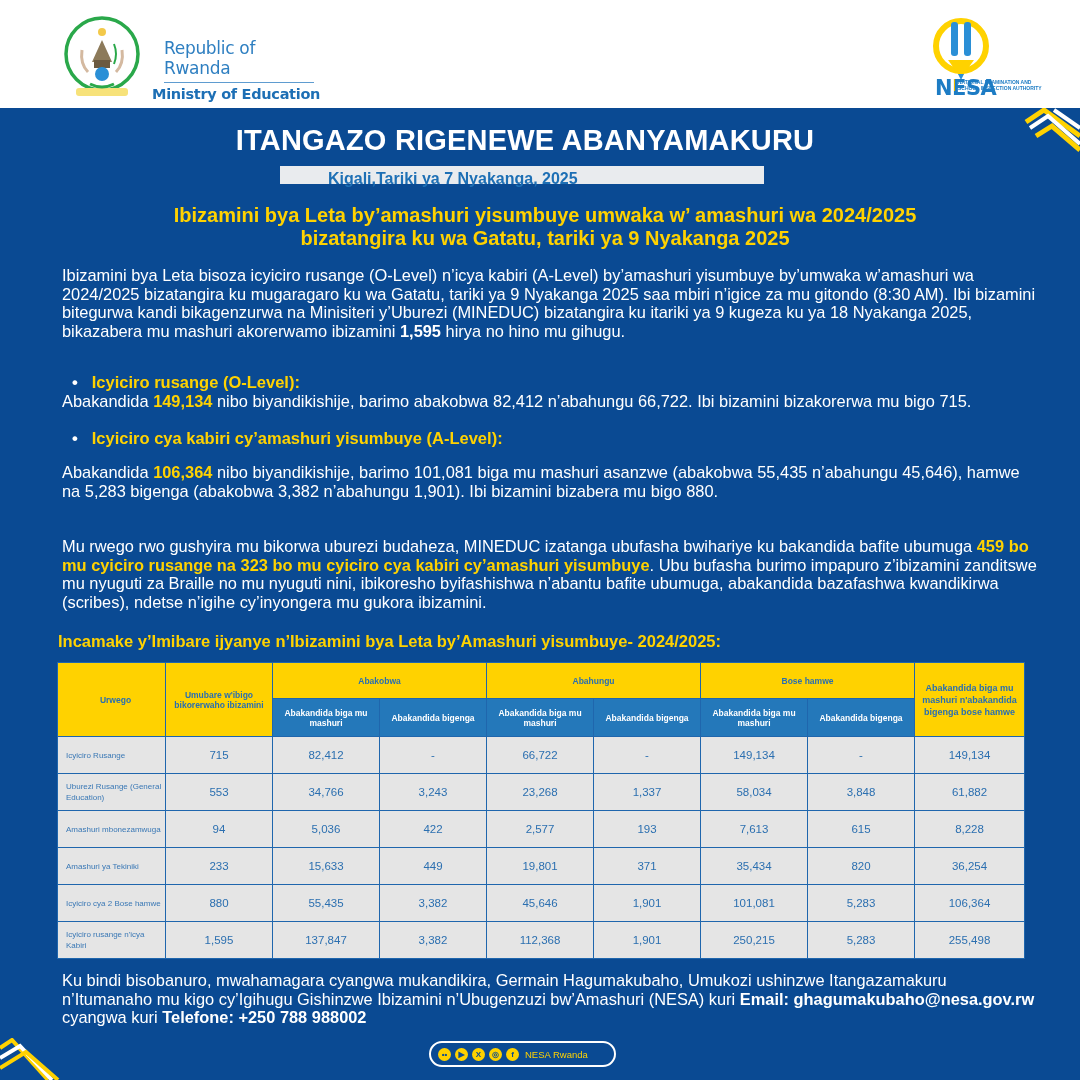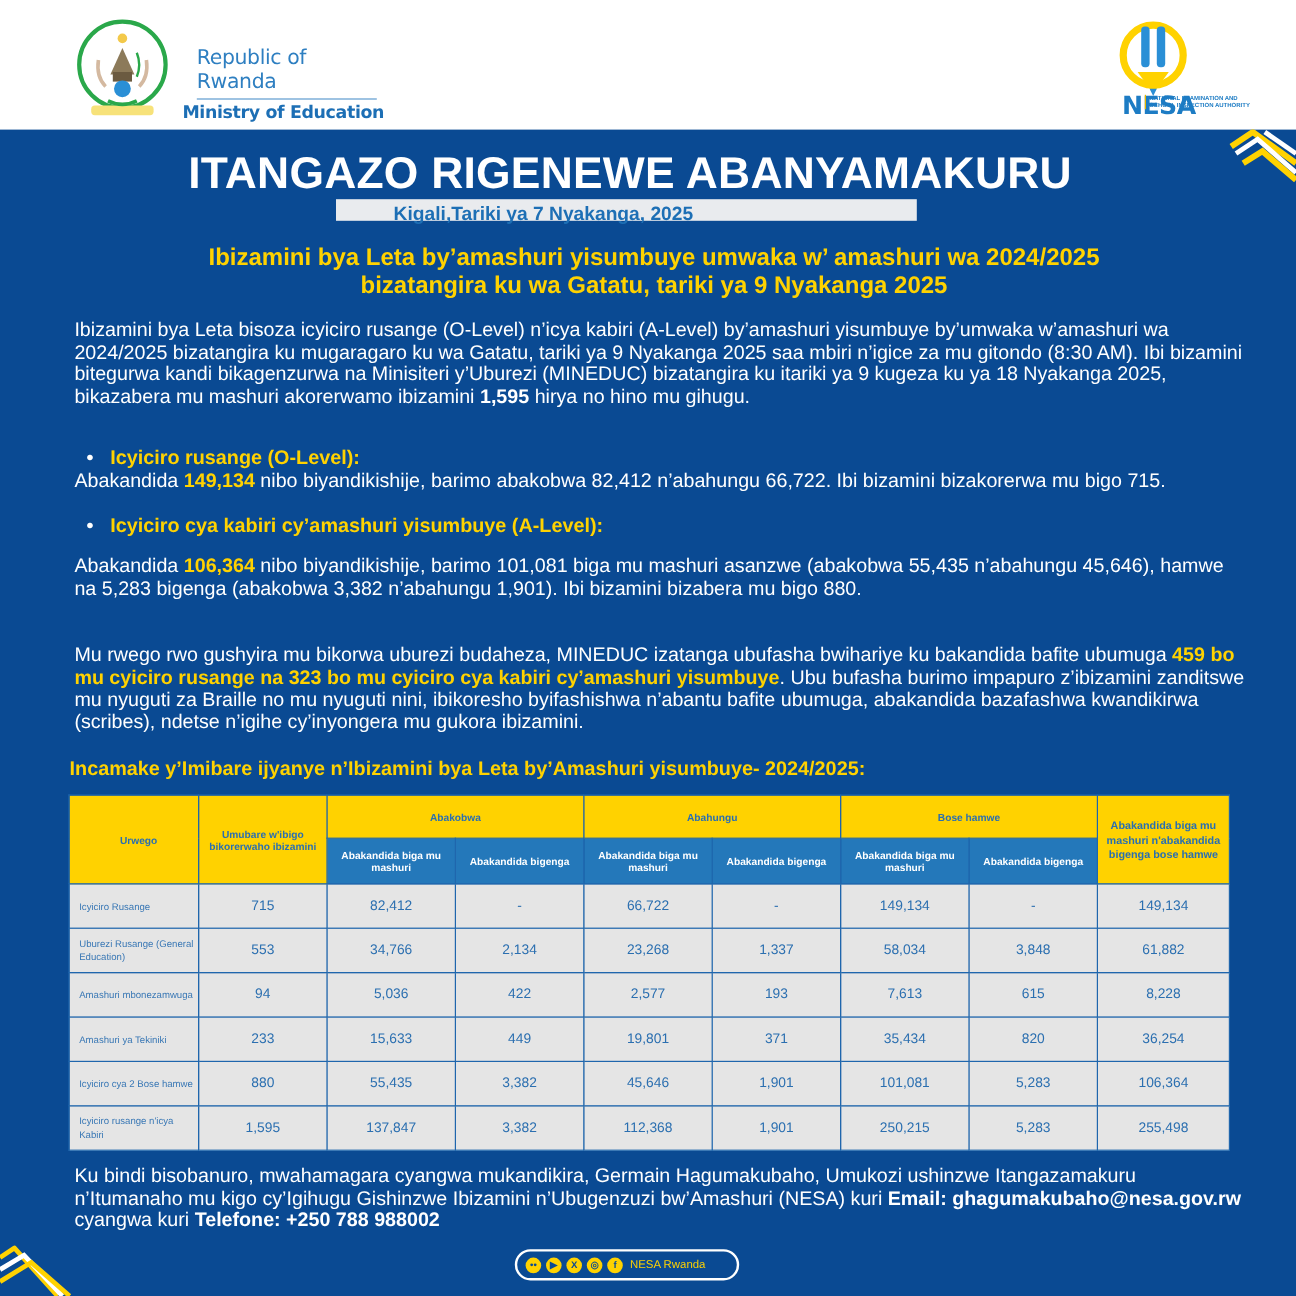--- a/index.html
+++ b/index.html
@@ -7,21 +7,21 @@
   body { background: #0a4a93; font-family: "Liberation Sans", sans-serif; position: relative; }
   .header { position: absolute; left: 0; top: 0; width: 1080px; height: 108px; background: #ffffff; }
   .seal { position: absolute; left: 62px; top: 14px; width: 80px; height: 86px; }
   .gov-text { position: absolute; left: 152px; top: 38px; }
   .gov-line1 { color: #2e7fc1; font-size: 17px; font-family: "DejaVu Sans", sans-serif; letter-spacing: -0.3px; padding-bottom: 4px; border-bottom: 1px solid #5f9cd0; width: 150px; margin-left: 12px; }
   .gov-line2 { color: #1d6fb5; font-size: 14.5px; font-weight: bold; font-family: "DejaVu Sans", sans-serif; margin-top: 3px; letter-spacing: -0.3px; }
   .nesa-logo { position: absolute; left: 886px; top: 12px; width: 170px; height: 88px; }
   .nesa-word { position: absolute; left: 888px; top: 76px; color: #1d7cc4; font-weight: bold; font-size: 21px; font-family: "DejaVu Sans", sans-serif; letter-spacing: -0.5px; margin-left: 47px; }
   .nesa-sub { position: absolute; left: 954px; top: 79px; color: #1d7cc4; font-size: 5px; font-weight: bold; line-height: 6px; width: 100px; border-left: 1px solid #e6b800; padding-left: 3px; text-transform: uppercase; }
   .corner-deco { position: absolute; }
-  .title { position: absolute; top: 124px; left: 0; width: 1050px; text-align: center; color: #ffffff; font-weight: bold; font-size: 37px; letter-spacing: 0.2px; }
+  .title { position: absolute; top: 124px; left: 0; width: 1050px; text-align: center; color: #ffffff; font-weight: bold; font-size: 29px; letter-spacing: 0.2px; }
   .date-box { position: absolute; left: 280px; top: 166px; width: 484px; height: 18px; background: #e9ebee; color: #1d6fb5; font-weight: bold; font-size: 16px; padding-left: 48px; line-height: 26px; }
   .subtitle { position: absolute; top: 204px; left: 0; width: 1090px; text-align: center; color: #ffd200; font-weight: bold; font-size: 20px; line-height: 23px; }
   .body-text { position: absolute; left: 62px; width: 975px; color: #ffffff; font-size: 16.4px; line-height: 18.6px; }
   .p1 { top: 266px; }
   .hl { color: #ffd200; font-weight: bold; }
   .bold { font-weight: bold; }
   .bullet-head { position: absolute; left: 72px; color: #ffd200; font-weight: bold; font-size: 16.5px; }
   .bullet-head::before { content: "\2022"; color: #ffffff; margin-right: 14px; }
   .b1 { top: 373px; }
   .b2 { top: 429px; }
@@ -142,21 +142,21 @@
         <td>66,722</td>
         <td>-</td>
         <td>149,134</td>
         <td>-</td>
         <td>149,134</td>
       </tr>
       <tr>
         <td class="lbl">Uburezi Rusange (General Education)</td>
         <td>553</td>
         <td>34,766</td>
-        <td>2,134</td>
+        <td>3,243</td>
         <td>23,268</td>
         <td>1,337</td>
         <td>58,034</td>
         <td>3,848</td>
         <td>61,882</td>
       </tr>
       <tr>
         <td class="lbl">Amashuri mbonezamwuga</td>
         <td>94</td>
         <td>5,036</td>

